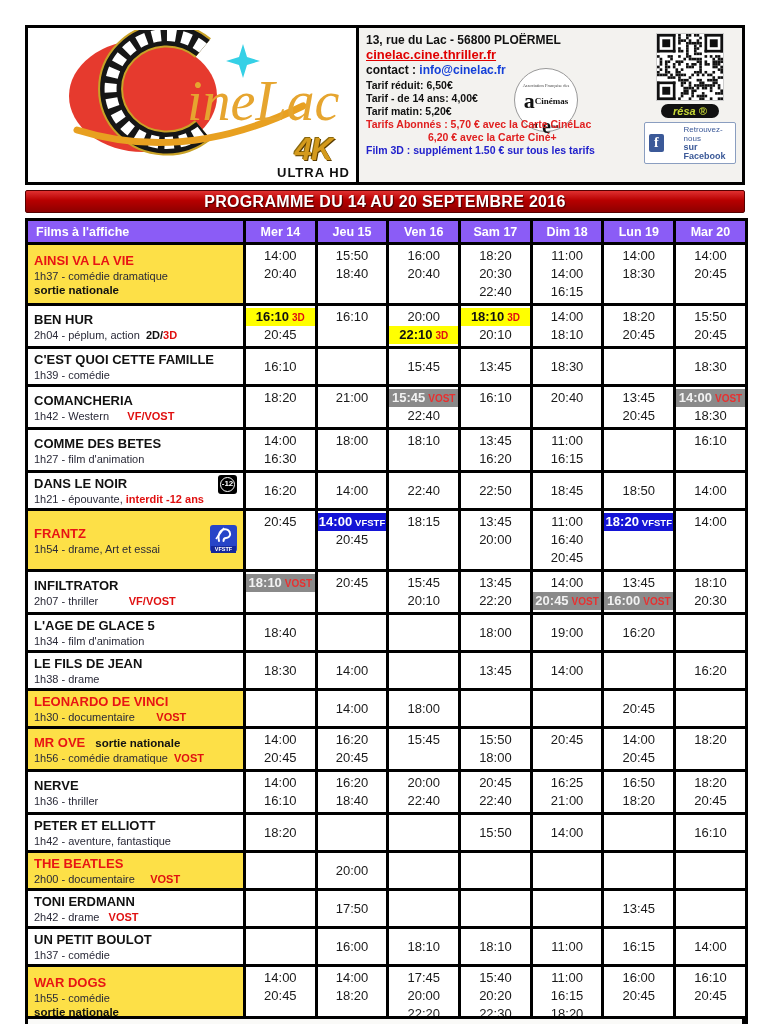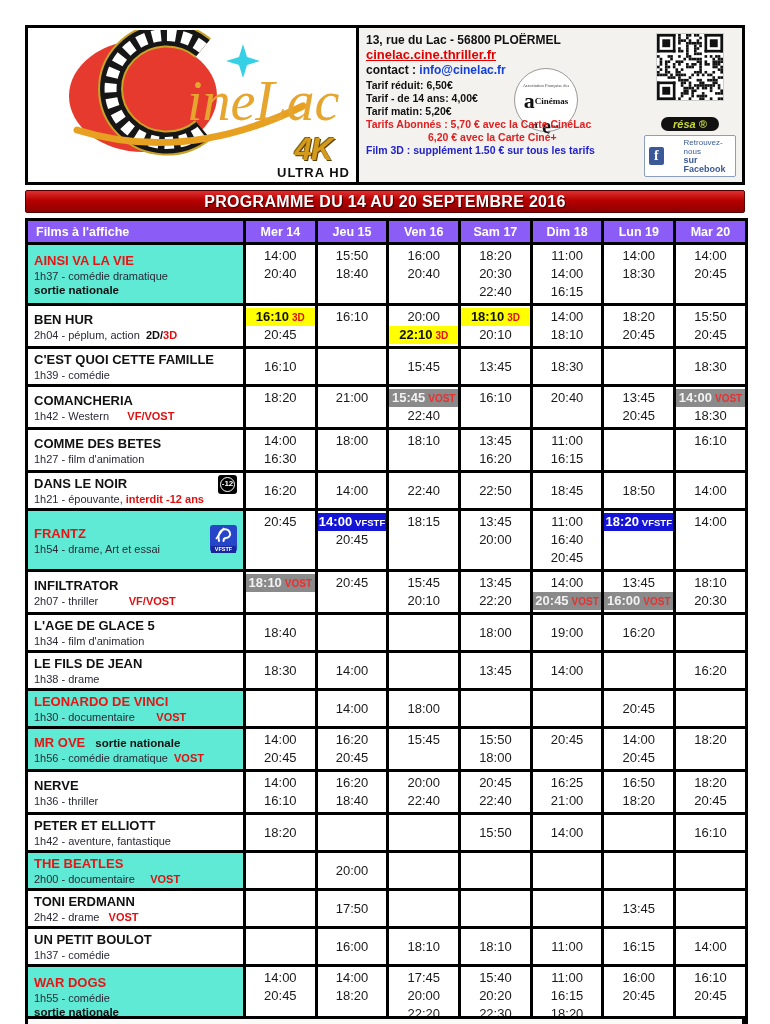--- a/index.html
+++ b/index.html
@@ -24,21 +24,21 @@
   .contact { font-size:12px; font-weight:bold; color:#111; margin-top:1px; margin-bottom:2px; }
   .contact .email { color:#1440d8; }
   .tarif { font-size:10.5px; font-weight:bold; color:#111; line-height:13px; }
   .abonnes { font-size:10.5px; font-weight:bold; color:#e02020; line-height:13px; }
   .abonnes.l2 { padding-left:62px; }
   .film3d { font-size:10.5px; font-weight:bold; color:#2222cc; line-height:13px; }
 
   .info-right { position:absolute; top:5px; right:6px; width:92px; z-index:3;
     display:flex; flex-direction:column; align-items:center; }
   .qr { background:#fff; border:1px solid #ccc; }
-  .resa-badge { margin-top:16px; background:#111; color:#c8d836; font-weight:bold; font-style:italic;
+  .resa-badge { margin-top:3px; background:#111; color:#c8d836; font-weight:bold; font-style:italic;
     font-size:11px; padding:1px 12px; border-radius:9px; cursor:pointer; }
   .fb-badge { margin-top:4px; background:#fff; border:1px solid #8a9ec0; border-radius:2px;
     display:flex; align-items:center; gap:4px; padding:2px 4px; cursor:pointer; }
   .fb-icon { width:18px; height:18px; background:#3b5998; color:#fff; font-weight:bold;
     font-size:14px; text-align:center; line-height:18px; border-radius:2px;
     font-family:"Liberation Serif", serif; }
   .fb-text { font-size:8px; color:#3b5998; line-height:9px;margin-left:16px; }
   .fb-text .b { font-weight:bold; font-size:9px; }
 
   .ae-circle { position:absolute; left:155px; top:40px; width:64px; height:64px; z-index:1;
@@ -60,21 +60,21 @@
 
   
   table.sched { position:absolute; left:25px; top:218px; width:720px;
     border-collapse:collapse; table-layout:fixed; background:#fff; }
   .sched th, .sched td { border:3px solid #000; }
   .sched th { background:#8b5cf6; color:#fff; font-size:12.5px; font-weight:bold;
     height:24px; text-align:center; }
   th.films-header { text-align:left; padding-left:8px; }
 
   td.film-cell { padding:2px 6px; vertical-align:middle; background:#fff; }
-  td.film-cell.blue { background:#5eead4; }
+  td.film-cell.blue { background:#fde047; }
   .title-line { line-height:16px; }
   .ftitle { font-weight:bold; font-size:13px; color:#111; }
   .ftitle.red { color:#e81414; }
   .title-extra { font-weight:bold; font-size:11.5px; color:#111; margin-left:10px; }
   .details { font-size:11px; color:#2a2a38; line-height:14px; white-space:pre-wrap; }
   .details .seg-red { color:#e01010; font-weight:bold; }
   .details .seg-bold { color:#111; font-weight:bold; }
   .extra-line { font-size:11.5px; font-weight:bold; color:#111; line-height:14px; }
 
   td.time-cell { text-align:center; vertical-align:middle; padding:2px 0; background:#fff; }

